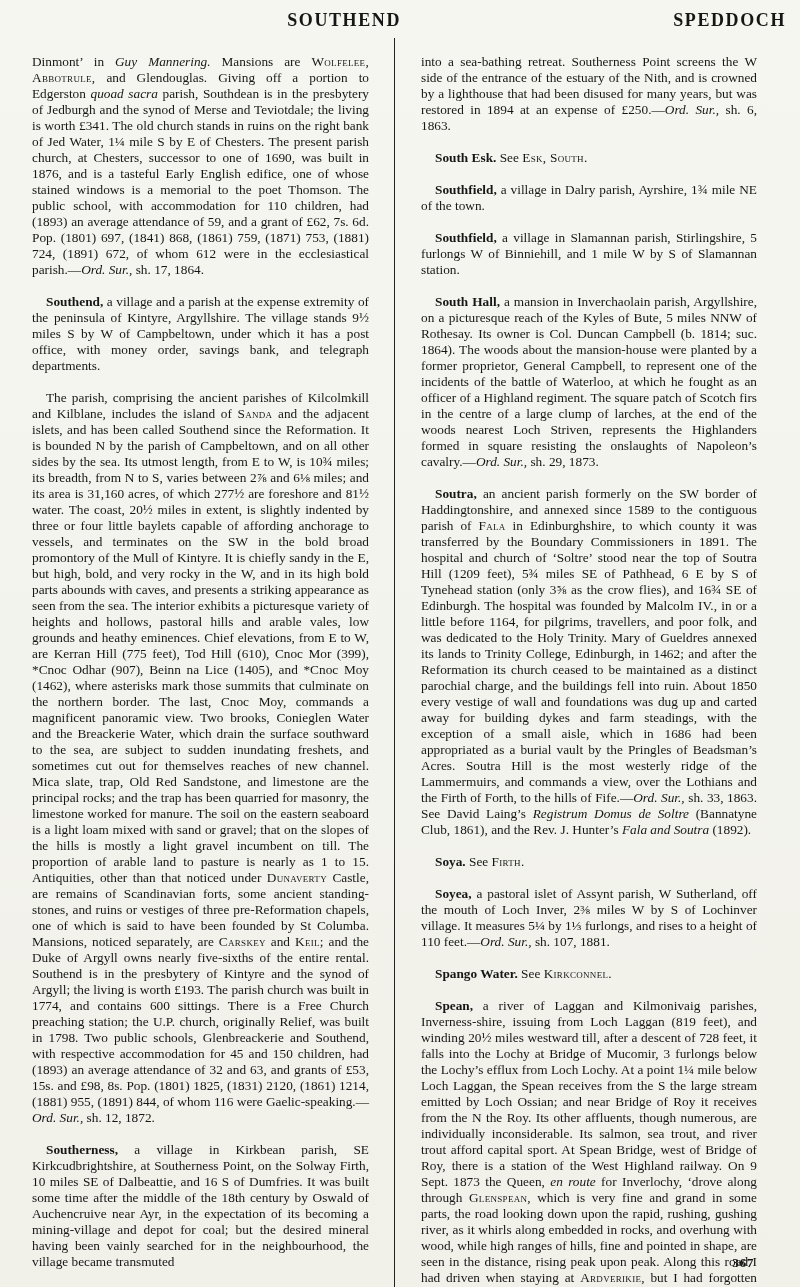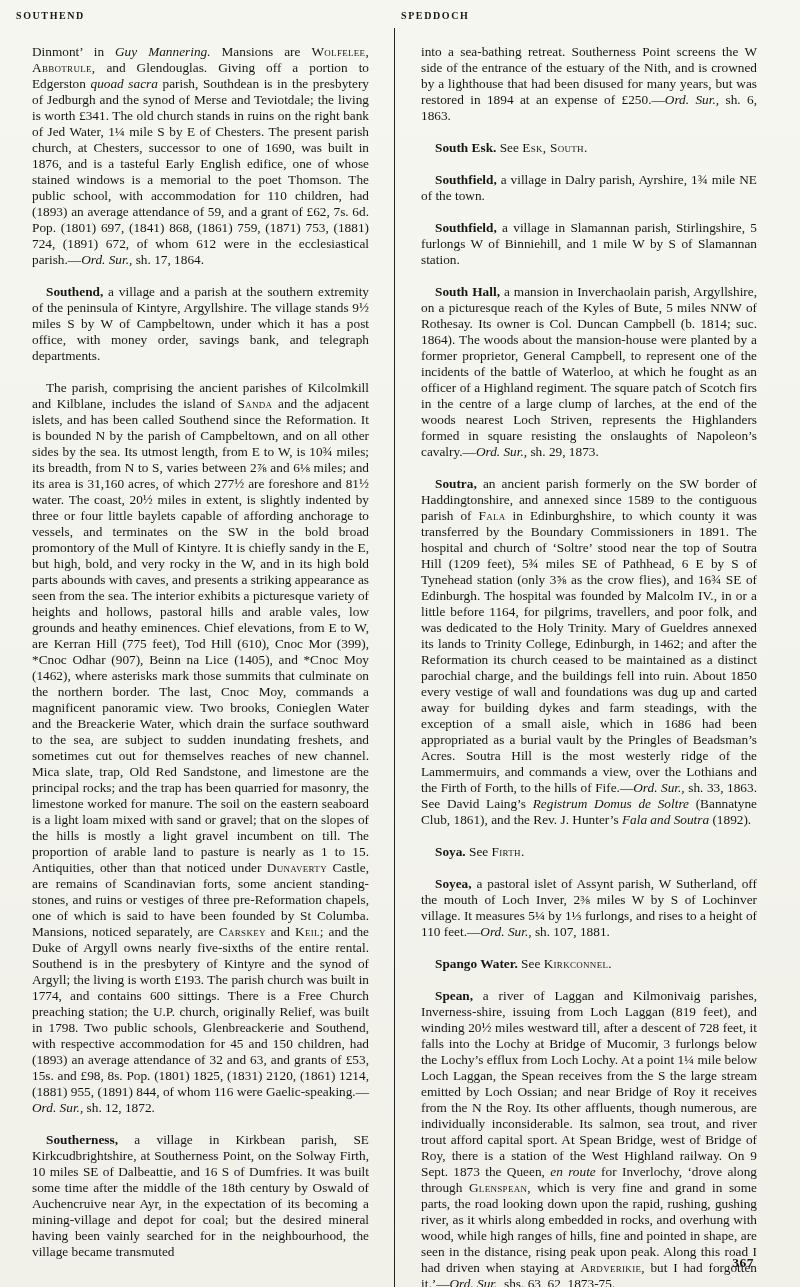--- a/index.html
+++ b/index.html
@@ -11,22 +11,22 @@
     overflow:hidden;
   }
   .page {
     width:800px; height:1287px;
     padding:10px 14px 6px 16px;
     position:relative;
     background:linear-gradient(#f6f6f1, #f1f1ea);
   }
   .headers { display:flex; margin-bottom:7px; }
   .running-head {
-    width:50%; text-align:left;
-    font-weight:bold; font-size:10px; letter-spacing:1.6px;
+    width:50%; text-align:right;
+    font-weight:bold; font-size:18px; letter-spacing:1.6px;
   }
   .columns { display:flex; align-items:stretch; }
   .col {
     width:378px;
     text-align:justify;
     font-size:13.3px;
     line-height:16px;
     hyphens:auto;
   }
   .col.left { padding-right:9px; }
@@ -46,21 +46,21 @@
 <body>
 
 <div class="page">
   <div class="headers">
     <div class="running-head">SOUTHEND</div>
     <div class="running-head">SPEDDOCH</div>
   </div>
   <div class="columns">
     <div class="col left">
         <p class="para"><span>Dinmont’ in </span><span class="seg-i">Guy Mannering.</span><span> Mansions are </span><span class="seg-sc">Wolfelee, Abbotrule,</span><span> and Glendouglas. Giving off a portion to Edgerston </span><span class="seg-i">quoad sacra</span><span> parish, Southdean is in the presbytery of Jedburgh and the synod of Merse and Teviotdale; the living is worth £341. The old church stands in ruins on the right bank of Jed Water, 1¼ mile S by E of Chesters. The present parish church, at Chesters, successor to one of 1690, was built in 1876, and is a tasteful Early English edifice, one of whose stained windows is a memorial to the poet Thomson. The public school, with accommodation for 110 children, had (1893) an average attendance of 59, and a grant of £62, 7s. 6d. Pop. (1801) 697, (1841) 868, (1861) 759, (1871) 753, (1881) 724, (1891) 672, of whom 612 were in the ecclesiastical parish.—</span><span class="seg-i">Ord. Sur.,</span><span> sh. 17, 1864.</span></p>
-        <p class="para indent"><span class="seg-b">Southend,</span><span> a village and a parish at the southern extremity of the peninsula of Kintyre, Argyllshire. The village stands 9½ miles S by W of Campbeltown, under which it has a post office, with money order, savings bank, and telegraph departments.</span></p>
+        <p class="para indent"><span class="seg-b">Southend,</span><span> a village and a parish at the expense extremity of the peninsula of Kintyre, Argyllshire. The village stands 9½ miles S by W of Campbeltown, under which it has a post office, with money order, savings bank, and telegraph departments.</span></p>
         <p class="para indent"><span>The parish, comprising the ancient parishes of Kilcolmkill and Kilblane, includes the island of </span><span class="seg-sc">Sanda</span><span> and the adjacent islets, and has been called Southend since the Reformation. It is bounded N by the parish of Campbeltown, and on all other sides by the sea. Its utmost length, from E to W, is 10¾ miles; its breadth, from N to S, varies between 2⅞ and 6⅛ miles; and its area is 31,160 acres, of which 277½ are foreshore and 81½ water. The coast, 20½ miles in extent, is slightly indented by three or four little baylets capable of affording anchorage to vessels, and terminates on the SW in the bold broad promontory of the Mull of Kintyre. It is chiefly sandy in the E, but high, bold, and very rocky in the W, and in its high bold parts abounds with caves, and presents a striking appearance as seen from the sea. The interior exhibits a picturesque variety of heights and hollows, pastoral hills and arable vales, low grounds and heathy eminences. Chief elevations, from E to W, are Kerran Hill (775 feet), Tod Hill (610), Cnoc Mor (399), *Cnoc Odhar (907), Beinn na Lice (1405), and *Cnoc Moy (1462), where asterisks mark those summits that culminate on the northern border. The last, Cnoc Moy, commands a magnificent panoramic view. Two brooks, Conieglen Water and the Breackerie Water, which drain the surface southward to the sea, are subject to sudden inundating freshets, and sometimes cut out for themselves reaches of new channel. Mica slate, trap, Old Red Sandstone, and limestone are the principal rocks; and the trap has been quarried for masonry, the limestone worked for manure. The soil on the eastern seaboard is a light loam mixed with sand or gravel; that on the slopes of the hills is mostly a light gravel incumbent on till. The proportion of arable land to pasture is nearly as 1 to 15. Antiquities, other than that noticed under </span><span class="seg-sc">Dunaverty</span><span> Castle, are remains of Scandinavian forts, some ancient standing-stones, and ruins or vestiges of three pre-Reformation chapels, one of which is said to have been founded by St Columba. Mansions, noticed separately, are </span><span class="seg-sc">Carskey</span><span> and </span><span class="seg-sc">Keil</span><span>; and the Duke of Argyll owns nearly five-sixths of the entire rental. Southend is in the presbytery of Kintyre and the synod of Argyll; the living is worth £193. The parish church was built in 1774, and contains 600 sittings. There is a Free Church preaching station; the U.P. church, originally Relief, was built in 1798. Two public schools, Glenbreackerie and Southend, with respective accommodation for 45 and 150 children, had (1893) an average attendance of 32 and 63, and grants of £53, 15s. and £98, 8s. Pop. (1801) 1825, (1831) 2120, (1861) 1214, (1881) 955, (1891) 844, of whom 116 were Gaelic-speaking.—</span><span class="seg-i">Ord. Sur.,</span><span> sh. 12, 1872.</span></p>
         <p class="para indent"><span class="seg-b">Southerness,</span><span> a village in Kirkbean parish, SE Kirkcudbrightshire, at Southerness Point, on the Solway Firth, 10 miles SE of Dalbeattie, and 16 S of Dumfries. It was built some time after the middle of the 18th century by Oswald of Auchencruive near Ayr, in the expectation of its becoming a mining-village and depot for coal; but the desired mineral having been vainly searched for in the neighbourhood, the village became transmuted</span></p>
       </div>
     <div class="divider"></div>
     <div class="col right">
         <p class="para"><span>into a sea-bathing retreat. Southerness Point screens the W side of the entrance of the estuary of the Nith, and is crowned by a lighthouse that had been disused for many years, but was restored in 1894 at an expense of £250.—</span><span class="seg-i">Ord. Sur.,</span><span> sh. 6, 1863.</span></p>
         <p class="para indent"><span class="seg-b">South Esk.</span><span> See </span><span class="seg-sc">Esk, South.</span></p>
         <p class="para indent"><span class="seg-b">Southfield,</span><span> a village in Dalry parish, Ayrshire, 1¾ mile NE of the town.</span></p>
         <p class="para indent"><span class="seg-b">Southfield,</span><span> a village in Slamannan parish, Stirlingshire, 5 furlongs W of Binniehill, and 1 mile W by S of Slamannan station.</span></p>
         <p class="para indent"><span class="seg-b">South Hall,</span><span> a mansion in Inverchaolain parish, Argyllshire, on a picturesque reach of the Kyles of Bute, 5 miles NNW of Rothesay. Its owner is Col. Duncan Campbell (b. 1814; suc. 1864). The woods about the mansion-house were planted by a former proprietor, General Campbell, to represent one of the incidents of the battle of Waterloo, at which he fought as an officer of a Highland regiment. The square patch of Scotch firs in the centre of a large clump of larches, at the end of the woods nearest Loch Striven, represents the Highlanders formed in square resisting the onslaughts of Napoleon’s cavalry.—</span><span class="seg-i">Ord. Sur.,</span><span> sh. 29, 1873.</span></p>

